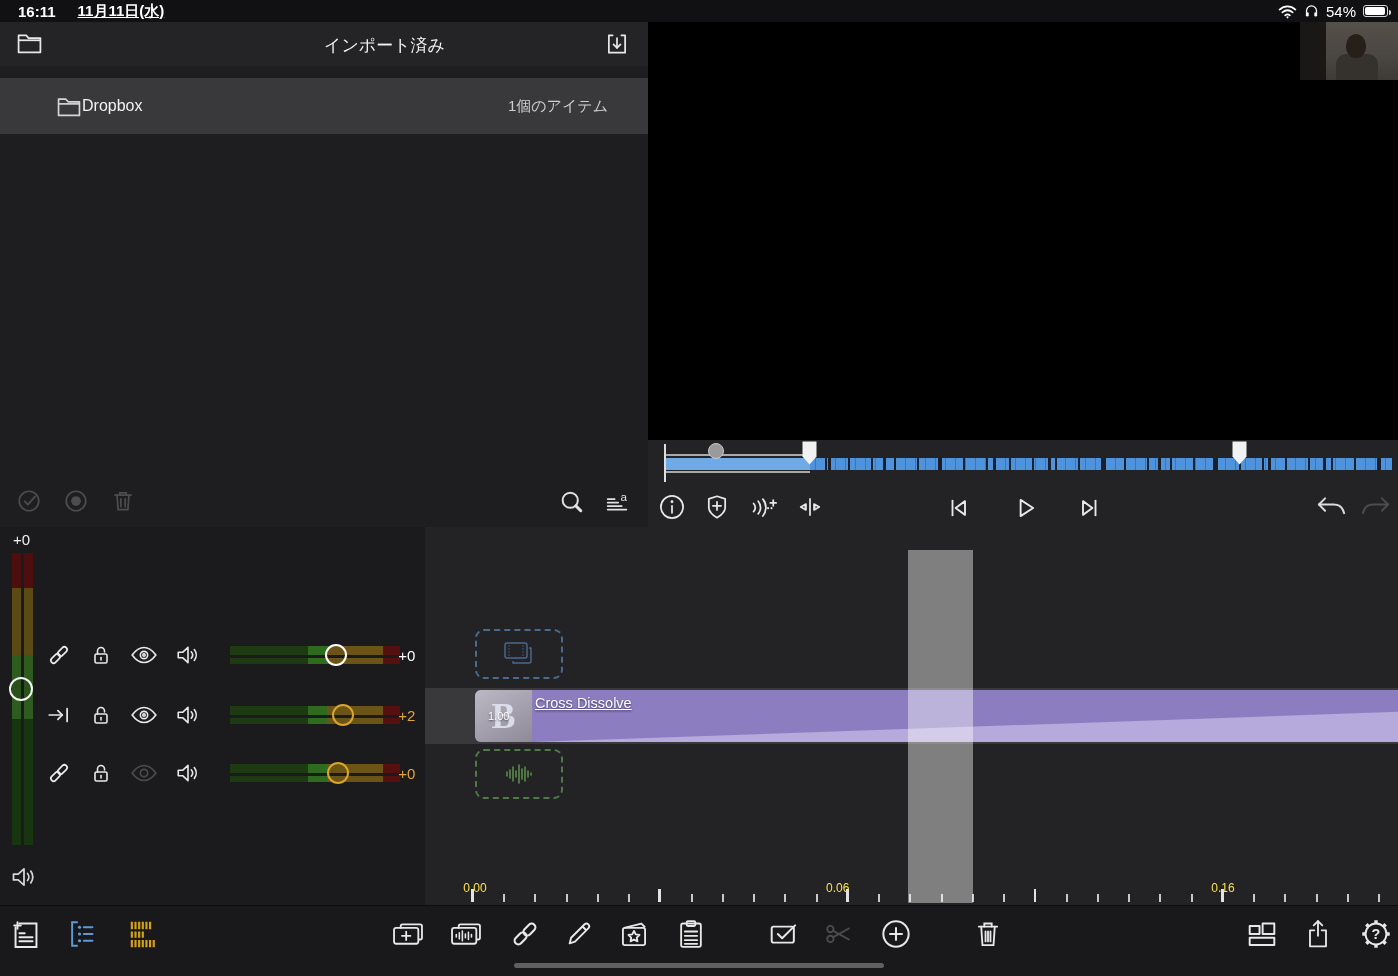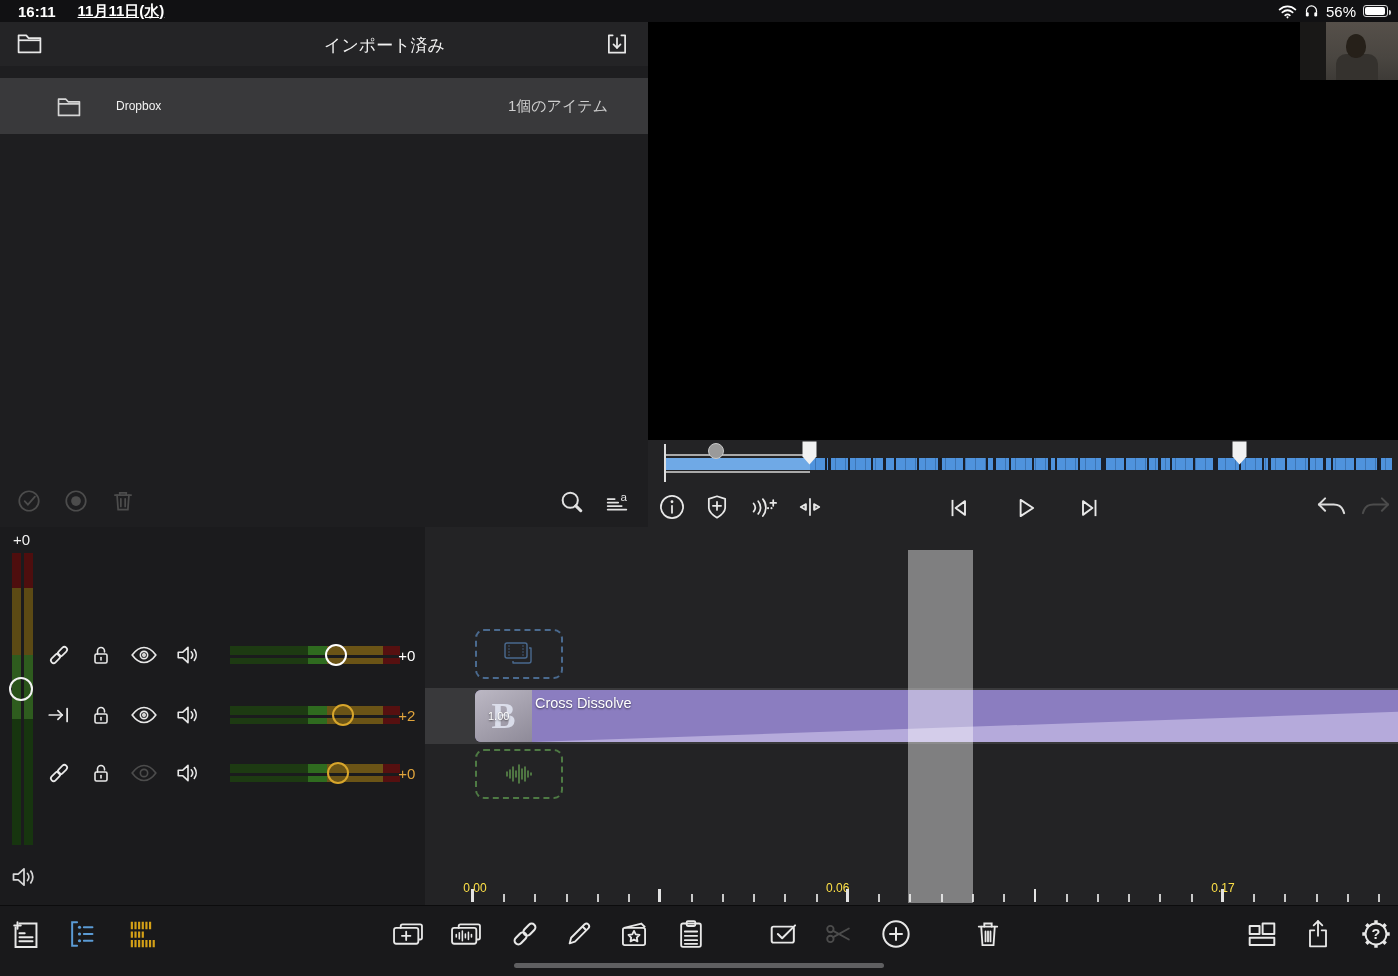--- a/index.html
+++ b/index.html
@@ -21,21 +21,21 @@
   .battery-shell{position:relative;width:25px;height:12px;border:1px solid #d9d9d9;border-radius:3px;}
   .battery-fill{position:absolute;left:1px;top:1px;bottom:1px;width:88%;background:#fff;border-radius:2px;}
   .battery-nub{position:absolute;right:-4px;top:3.5px;width:2.5px;height:5px;background:#d9d9d9;border-radius:0 2px 2px 0;}
 
   
   .library{position:absolute;left:0;top:22px;width:648px;height:505px;background:#1e1e20;}
   .library-header{position:absolute;left:0;top:0;width:769px;height:44px;background:#242426;}
   .library-title{position:absolute;left:0;right:0;top:12px;text-align:center;font-size:17px;color:#f2f2f2;}
   .library-row{position:absolute;left:0;top:56px;width:648px;height:56px;background:#39393b;
                display:flex;align-items:center;}
-  .library-row .name{font-size:12px;color:#f2f2f2;margin-left:34px;}
+  .library-row .name{font-size:16px;color:#f2f2f2;}
   .library-row .meta{position:absolute;right:40px;font-size:15px;color:#cfcfcf;}
   .library-bottom{position:absolute;left:0;bottom:0;width:648px;height:47px;background:#1e1e20;}
 
   
   .preview{position:absolute;left:648px;top:22px;width:750px;height:418px;background:#000;}
   .webcam{position:absolute;right:0;top:0;width:98px;height:58px;background:linear-gradient(180deg,#56504a 0%,#4a4641 60%,#3e3b37 100%);overflow:hidden;}
   .webcam .wall{position:absolute;left:0;top:0;width:26px;height:58px;background:#191817;}
   .webcam .head{position:absolute;left:46px;top:12px;width:20px;height:24px;border-radius:50% 50% 45% 45%;background:#262019;}
   .webcam .body{position:absolute;left:36px;top:32px;width:42px;height:26px;border-radius:10px 10px 0 0;background:#35322e;}
 
@@ -84,21 +84,21 @@
   .dashed-box.video{top:102px;border-color:#4a6a8f;color:#4a6a8f;}
   .dashed-box.audio{top:222px;border-color:#4e7a44;color:#5a8a4a;}
   .clip{position:absolute;left:50px;top:163px;width:923px;height:52px;border-radius:6px 0 0 6px;
         background:var(--clip-purple,#8b7dc0);overflow:hidden;}
   .clip-wedge{position:absolute;left:57px;right:0;bottom:0;height:52px;background:var(--clip-purple-light,#b5aadb);
         clip-path:polygon(0% 100%, 100% 42%, 100% 100%);}
   .clip-thumb{position:absolute;left:0;top:0;width:57px;height:52px;background:linear-gradient(150deg,#bcb8c4,#8e8a98);
         display:flex;align-items:center;justify-content:center;}
   .clip-thumb .bmark{font-size:36px;font-weight:bold;color:#e4e8f5;opacity:.85;font-family:"Liberation Serif",serif;}
   .clip-duration{position:absolute;left:13px;top:20px;font-size:11px;color:#fff;text-shadow:0 1px 2px rgba(0,0,0,.6);}
-  .clip-label{position:absolute;left:60px;top:5px;font-size:14.5px;color:#fff;text-shadow:0 1px 2px rgba(0,0,0,.6);}
+  .clip-label{position:absolute;left:60px;top:5px;font-size:14.5px;color:#fff;text-shadow:0 1px 2px rgba(0,0,0,.6);text-decoration:underline;}
   .ruler-label{position:absolute;top:354px;font-size:12px;color:#fde047;width:44px;}
   .ticks-minor{position:absolute;left:47px;right:0;bottom:3px;height:8px;
      background:repeating-linear-gradient(90deg,#c9c9c9 0 2px,transparent 2px 31.25px);}
   .ticks-major{position:absolute;left:46px;right:0;bottom:3px;height:13px;
      background:repeating-linear-gradient(90deg,#e2e2e2 0 2.5px,transparent 2.5px 187.5px);}
   .playhead{position:absolute;left:483px;top:23px;width:65px;height:353px;background:rgba(255,255,255,0.42);z-index:6;}
 
   
   .bottombar{position:absolute;left:0;top:905px;width:1398px;height:71px;background:#19191b;border-top:1px solid #0c0c0d;}
   .bb{position:absolute;top:10px;width:36px;height:36px;display:flex;align-items:center;justify-content:center;}
@@ -121,21 +121,21 @@
             <circle cx="12" cy="16.4" r="1.3" fill="#fff" stroke="none"></circle>
         </svg>
       </span>
       <span>
         <svg width="15" height="15" viewBox="0 0 24 24" fill="none" stroke="#fff" stroke-width="2">
           <path d="M4 14 v-3 a8 8 0 0 1 16 0 v3"></path>
           <rect x="3" y="13" width="4.5" height="7" rx="2" fill="#fff" stroke="none"></rect>
           <rect x="16.5" y="13" width="4.5" height="7" rx="2" fill="#fff" stroke="none"></rect>
         </svg>
       </span>
-      <span style="font-weight:normal;">56%</span>
+      <span style="font-weight:normal;">54%</span>
       <span class="battery-shell">
         <span class="battery-fill"></span>
           <span class="battery-nub"></span>
       </span>
     </div>
   </div>
 
   <div class="library">
     <div class="library-header">
       <button class="btn abs ic" style="left:16px;top:9px;">
@@ -505,21 +505,21 @@
     <div class="dashed-box audio">
       <span>
         <svg width="36" height="26" viewBox="0 0 36 26" stroke="currentColor" stroke-width="1.6" stroke-linecap="round">
           <path d="M6 11 v4 M9 9 v8 M12 6 v14 M15 10 v6 M18 4 v18 M21 8 v10 M24 6 v14 M27 10 v6 M30 12 v2"></path>
         </svg>
       </span>
     </div>
 
     <div class="ruler-label" style="left:28px;text-align:center;">0.00</div>
     <div class="ruler-label" style="left:401px;text-align:left;">0.06</div>
-    <div class="ruler-label" style="left:776px;text-align:center;">0.17</div>
+    <div class="ruler-label" style="left:776px;text-align:center;">0.16</div>
     <div class="ticks-minor"></div>
     <div class="ticks-major"></div>
 
     <div class="playhead"></div>
   </div>
 
   <div class="bottombar">
 
     <button class="btn bb ic" style="left:8px;">
       <span>

